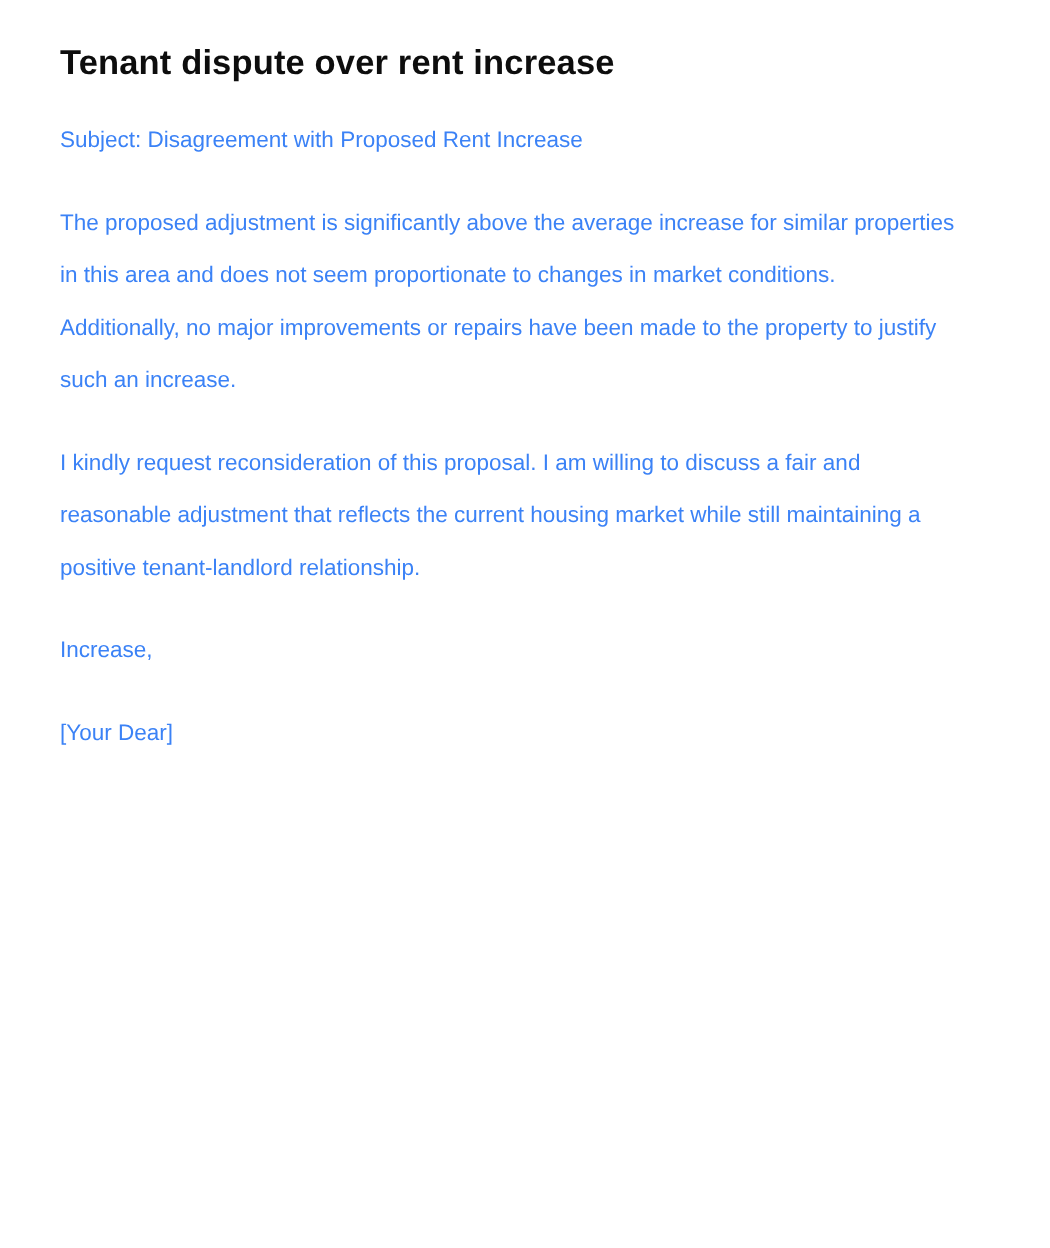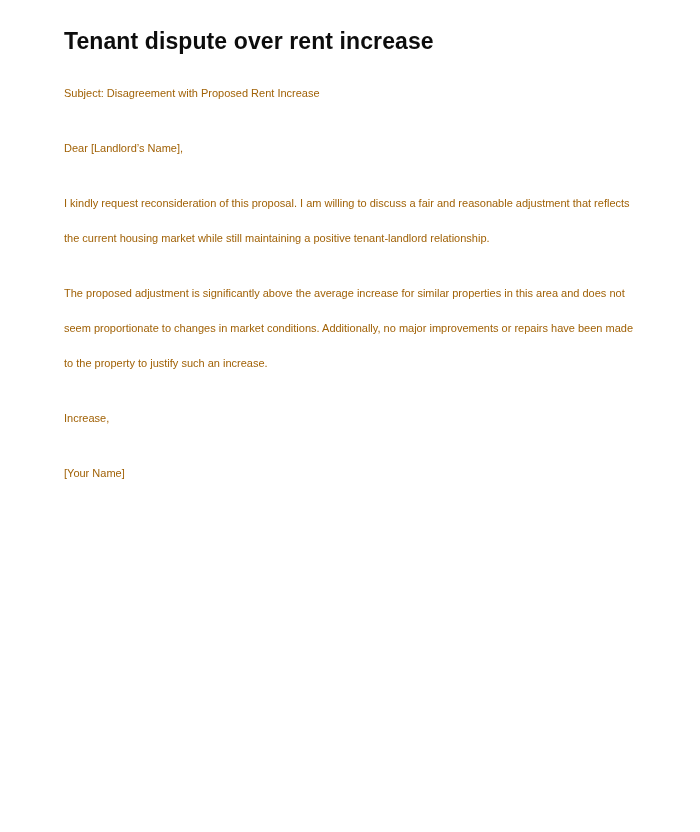--- a/index.html
+++ b/index.html
@@ -9,51 +9,50 @@
     background: #ffffff;
   }
   body {
     width: 700px;
     height: 832px;
     font-family: "Liberation Sans", "DejaVu Sans", sans-serif;
     color: #202124;
     overflow: hidden;
   }
   .doc {
-    padding: 26px 60px 0 64px;
+    padding: 26px 60px 0 40px;
     width: 700px;
   }
   .doc-title {
     font-size: 23px;
     line-height: 30px;
     font-weight: 700;
     color: #0d0d0d;
     margin: 0 0 20px 0;
     letter-spacing: 0.1px;
   }
   .doc p {
-    font-size: 11px;
+    font-size: 15px;
     line-height: 35px;
     font-weight: 400;
-    color: #a16207;
+    color: #3b82f6;
     margin: 0 0 20px 0;
     max-width: 600px;
   }
 </style>
 </head>
 <body>
 
 <main class="doc">
   <h1 class="doc-title">Tenant dispute over rent increase</h1>
 
   <p>Subject: Disagreement with Proposed Rent Increase</p>
 
-  <p>Dear [Landlord’s Name],</p>
 
+
+  <p>The proposed adjustment is significantly above the average increase for similar properties in this area and does not seem proportionate to changes in market conditions. Additionally, no major improvements or repairs have been made to the property to justify such an increase.</p>
 
   <p>I kindly request reconsideration of this proposal. I am willing to discuss a fair and reasonable adjustment that reflects the current housing market while still maintaining a positive tenant-landlord relationship.</p>
 
-  <p>The proposed adjustment is significantly above the average increase for similar properties in this area and does not seem proportionate to changes in market conditions. Additionally, no major improvements or repairs have been made to the property to justify such an increase.</p>
-
   <p>Increase,</p>
 
-  <p>[Your Name]</p>
+  <p>[Your Dear]</p>
 </main>
 
 </body></html>

